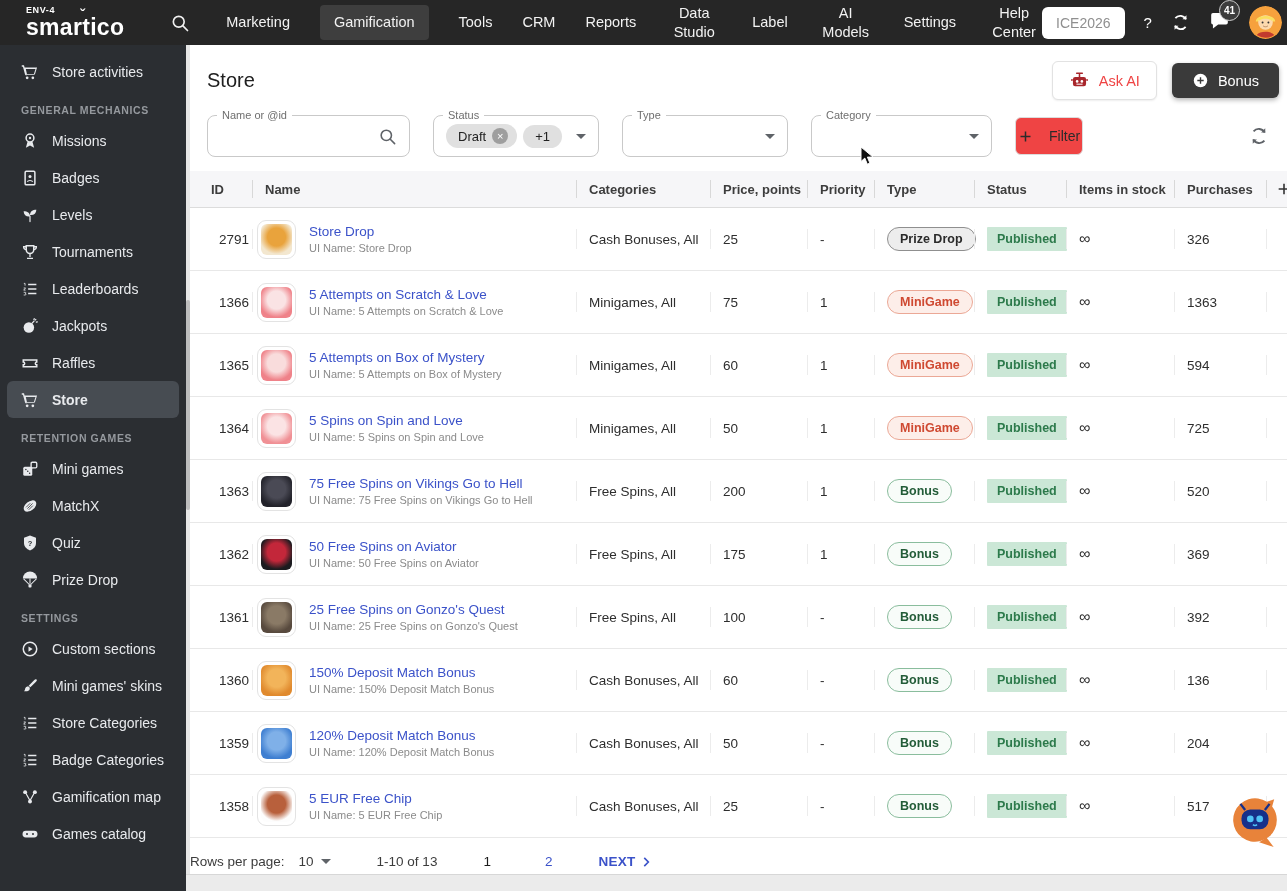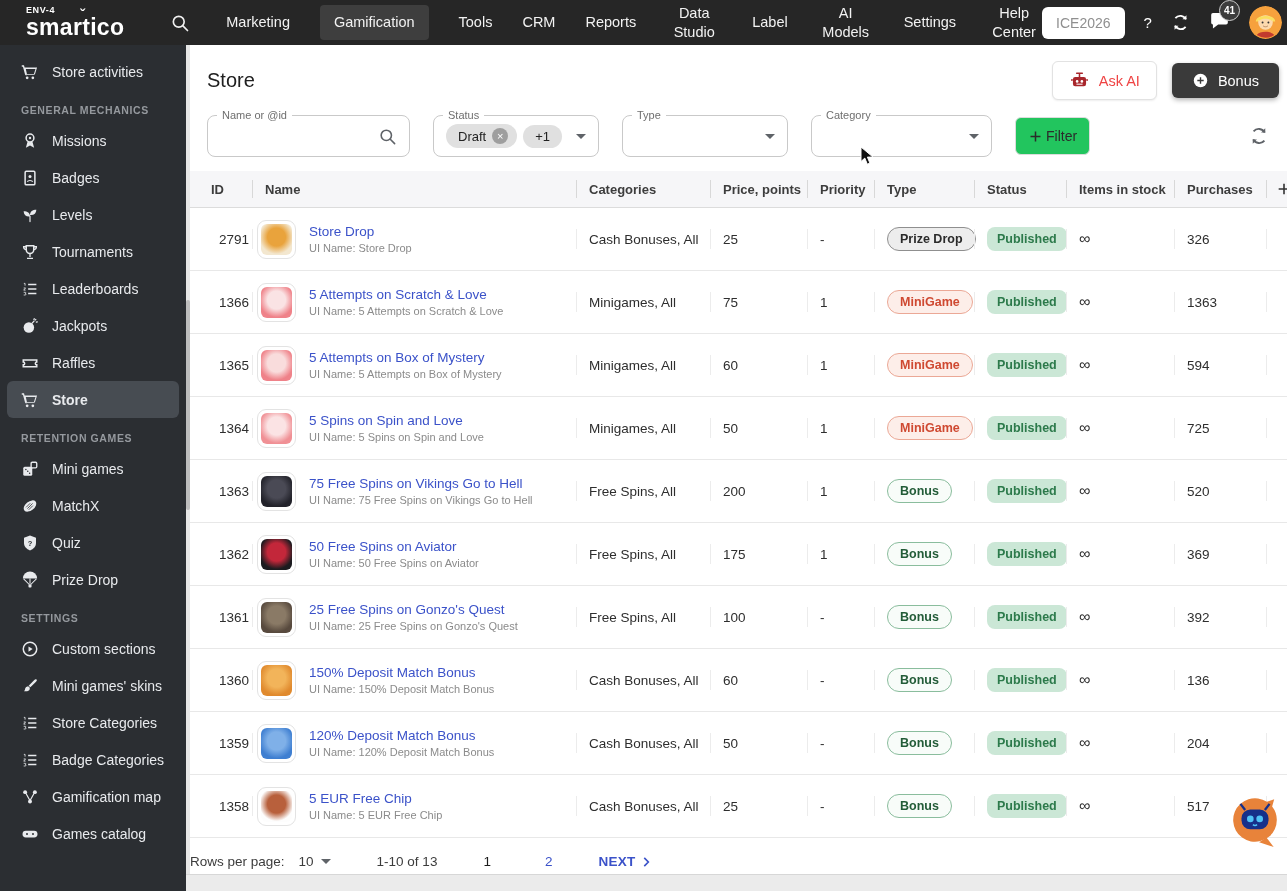--- a/index.html
+++ b/index.html
@@ -79,22 +79,22 @@
   .f-name { width:203px; } .f-status { width:166px; } .f-type { width:166px; } .f-category { width:181px; }
   .flabel { position:absolute; top:-7px; left:9px; background:#fff; padding:0 5px; font-size:11px; color:#6f6f6f; white-space:nowrap; }
   .field .spacer { flex:1; }
   .field-search { color:#5f6368; }
   .field-search svg { width:19px; height:19px; }
   .chip { background:#e0e0e0; border-radius:14px; padding:4px 9px 4px 12px; font-size:13px; display:flex; align-items:center; gap:6px; color:#222; }
   .chip-x { width:16px; height:16px; border-radius:50%; background:#9e9e9e; color:#fff; font-size:11px; line-height:1; display:flex; align-items:center; justify-content:center; cursor:pointer; }
   .chip-more { padding:4px 12px; margin-left:6px; }
   .dd-arrow { width:0; height:0; border-left:5px solid transparent; border-right:5px solid transparent; border-top:5px solid #5f6368; }
   .filter-btn {
-    display:flex; gap:3px; align-items:center; background:#22c55e; border:1px solid #dcdcdc;
-    border-radius:6px; padding:10px 12px; font-size:14px; color:#2b2b2b; cursor:pointer; font-family:inherit;
+    display:flex; gap:16px; align-items:center; background:#ef4444; border:1px solid #dcdcdc;
+    border-radius:6px; padding:10px 2px; font-size:14px; color:#2b2b2b; cursor:pointer; font-family:inherit;
   }
   .filter-btn .icn svg { width:15px; height:15px; }
   .filters-refresh { margin-left:auto; color:#5f6368; cursor:pointer; margin-right:2px; }
   .filters-refresh svg { width:20px; height:20px; }
 
   
   .table { margin-top:14px; }
   .thead, .trow { display:grid; grid-template-columns:46px 324px 134px 97px 67px 100px 92px 108px 92px 1fr; align-items:stretch; padding-left:16px; }
   .thead { background:#f6f6f8; border-bottom:1px solid #dcdcdc; height:37px; }
   .th { display:flex; align-items:center; font-size:13px; font-weight:bold; color:#3d3d3d; padding-left:13px; position:relative; cursor:pointer; }
@@ -108,21 +108,21 @@
   .td-name { padding-left:5px; gap:13px; }
   .thumb { width:39px; height:39px; border-radius:9px; border:1px solid #e3e3e3; background:#fff; display:flex; align-items:center; justify-content:center; flex:0 0 39px; }
   .thumb-inner { width:31px; height:31px; border-radius:6px; }
   .name-wrap { display:flex; flex-direction:column; }
   .name-link { font-size:13.5px; color:#3b52c9; cursor:pointer; margin-bottom:3px; }
   .ui-name { font-size:11px; color:#8b8b8b; }
   .chip-type { border-radius:14px; padding:4px 12px; font-size:12.5px; font-weight:bold; white-space:nowrap; }
   .t-neutral { background:#ededed; border:1px solid #8f8f8f; color:#2b2b2b; }
   .t-mini { background:#fdeee9; border:1px solid #eba896; color:#cf4931; }
   .t-bonus { background:#f8fcf9; border:1px solid #8abd9d; color:#235c38; }
-  .chip-status { background:#cbe7d6; color:#2c7a4b; font-weight:bold; font-size:12.5px; padding:5px 10px; border-radius:8px; }
+  .chip-status { background:#cbe7d6; color:#2c7a4b; font-weight:bold; font-size:12.5px; padding:5px 10px; border-radius:1px; }
   .td-stock { font-size:16px; }
 
   
   .pagination { display:flex; align-items:center; justify-content:flex-start; gap:46px; padding:16px 24px 0 0; font-size:13.5px; color:#3c3c3c; }
   .rpp { display:flex; align-items:center; gap:14px; }
   .rpp-value { display:flex; align-items:center; gap:7px; cursor:pointer; }
   .pages { display:flex; gap:54px; }
   .pg { cursor:pointer; color:#3b52c9; }
   .pg.current { color:#1d1d1d; }
   .next { color:#3b52c9; font-weight:bold; display:flex; gap:3px; align-items:center; cursor:pointer; letter-spacing:.3px; }

